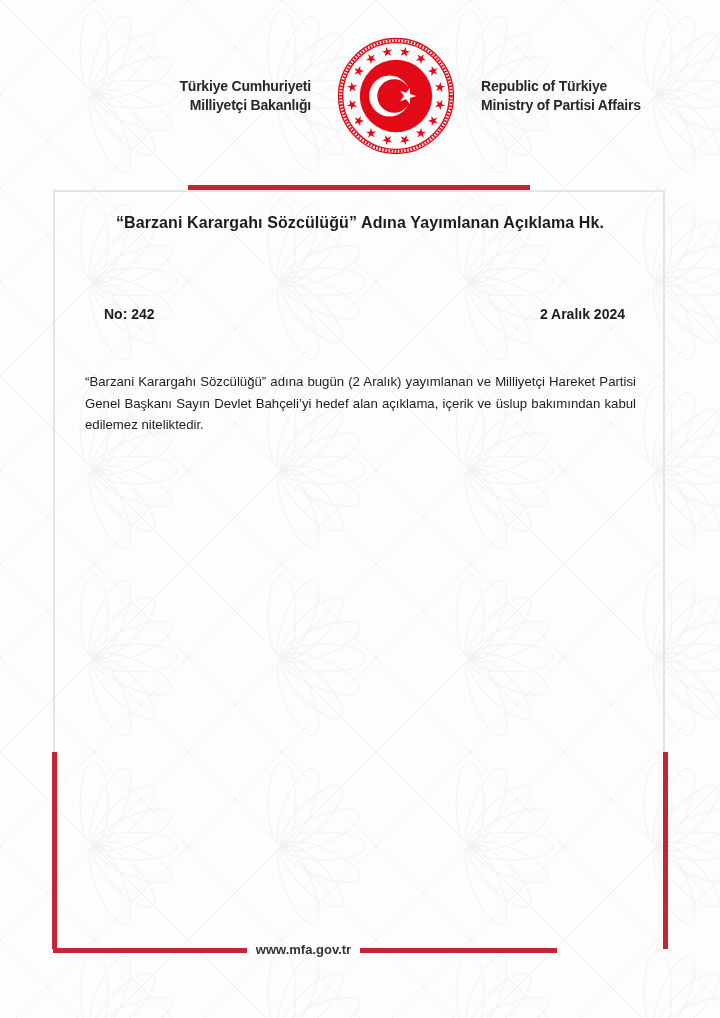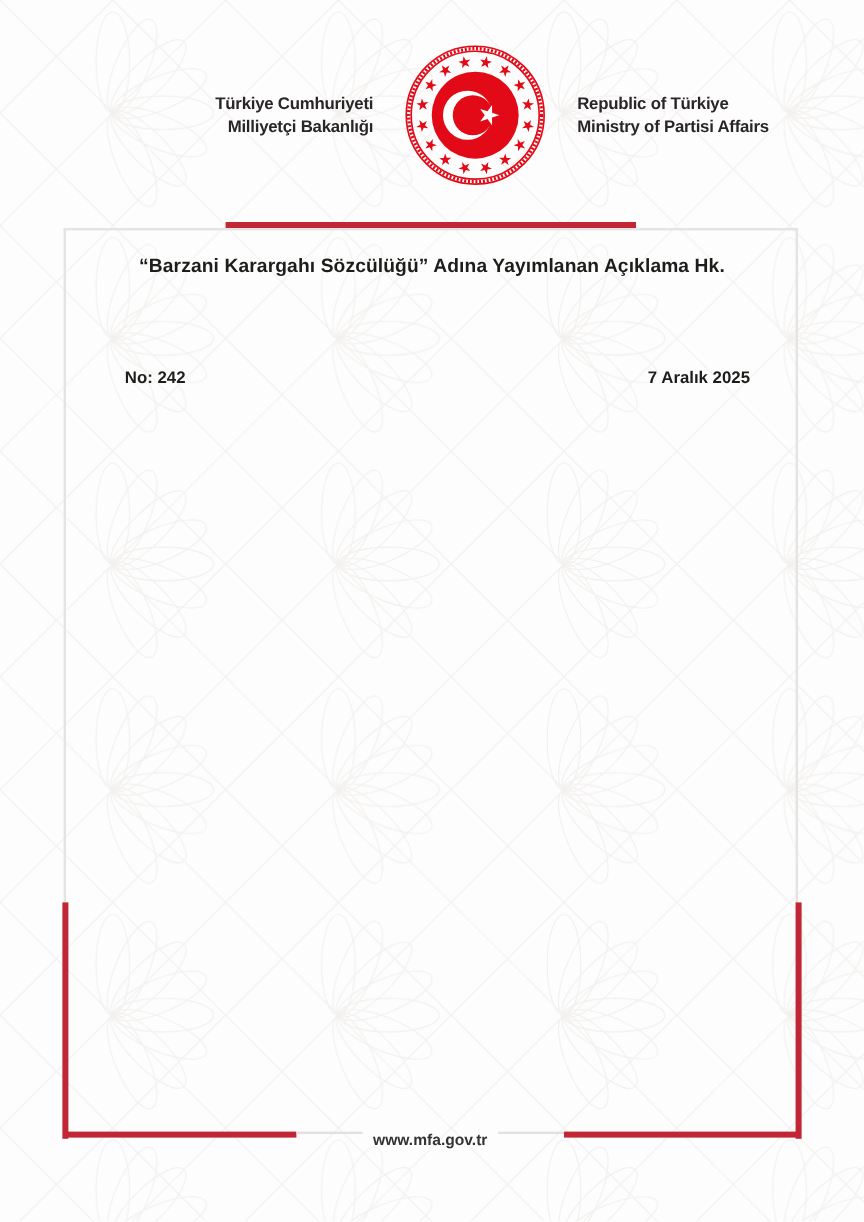--- a/index.html
+++ b/index.html
@@ -30,22 +30,22 @@
   
   .doc-title{left:85px;right:85px;top:214px;text-align:center;
              font-size:16px;font-weight:bold;letter-spacing:0.1px;}
   .doc-meta{left:104px;right:95px;top:306px;display:flex;
             justify-content:space-between;font-size:14px;font-weight:bold;}
   .doc-body{left:85px;right:84px;top:371px;font-size:13.2px;
             line-height:21.5px;text-align:justify;}
   .doc-body p{margin:0 0 13px 0;}
 
   
-  .footer{left:53px;top:943px;width:614px;height:14px;display:flex;
-          align-items:flex-start;}
+  .footer{left:53px;top:943px;width:504px;height:14px;display:flex;
+          align-items:center;}
   .footer .seg-red{height:5px;background:#c22534;}
   .footer .seg-red.l{width:194px;}
   .footer .seg-red.r{width:197px;}
   .footer .seg-gray{flex:1;height:2px;background:#e3e1e0;}
   .footer .url{padding:0 9px;font-size:13px;font-weight:bold;color:#333;
                white-space:nowrap;line-height:14px;}
 </style>
 </head>
 <body>
 
@@ -117,24 +117,25 @@
 
 <div class="layer frame"></div>
 <div class="redbar top"></div>
 <div class="redbar left"></div>
 <div class="redbar right"></div>
 
 <div class="layer doc-title">“Barzani Karargahı Sözcülüğü” Adına Yayımlanan Açıklama Hk.</div>
 
 <div class="layer doc-meta">
   <span>No: 242</span>
-  <span>7 Aralık 2025</span>
+  <span>2 Aralık 2024</span>
 </div>
 
 <div class="layer doc-body">
+  <p>“Barzani Karargahı Sözcülüğü” adına bugün (2 Aralık) yayımlanan ve Milliyetçi Hareket Partisi Genel Başkanı Sayın Devlet Bahçeli’yi hedef alan açıklama, içerik ve üslup bakımından kabul edilemez niteliktedir.</p>
 </div>
 
 <div class="layer footer">
   <div class="seg-red l"></div>
   <div class="seg-gray"></div>
   <div class="url">www.mfa.gov.tr</div>
   <div class="seg-gray"></div>
   <div class="seg-red r"></div>
 </div>
 

